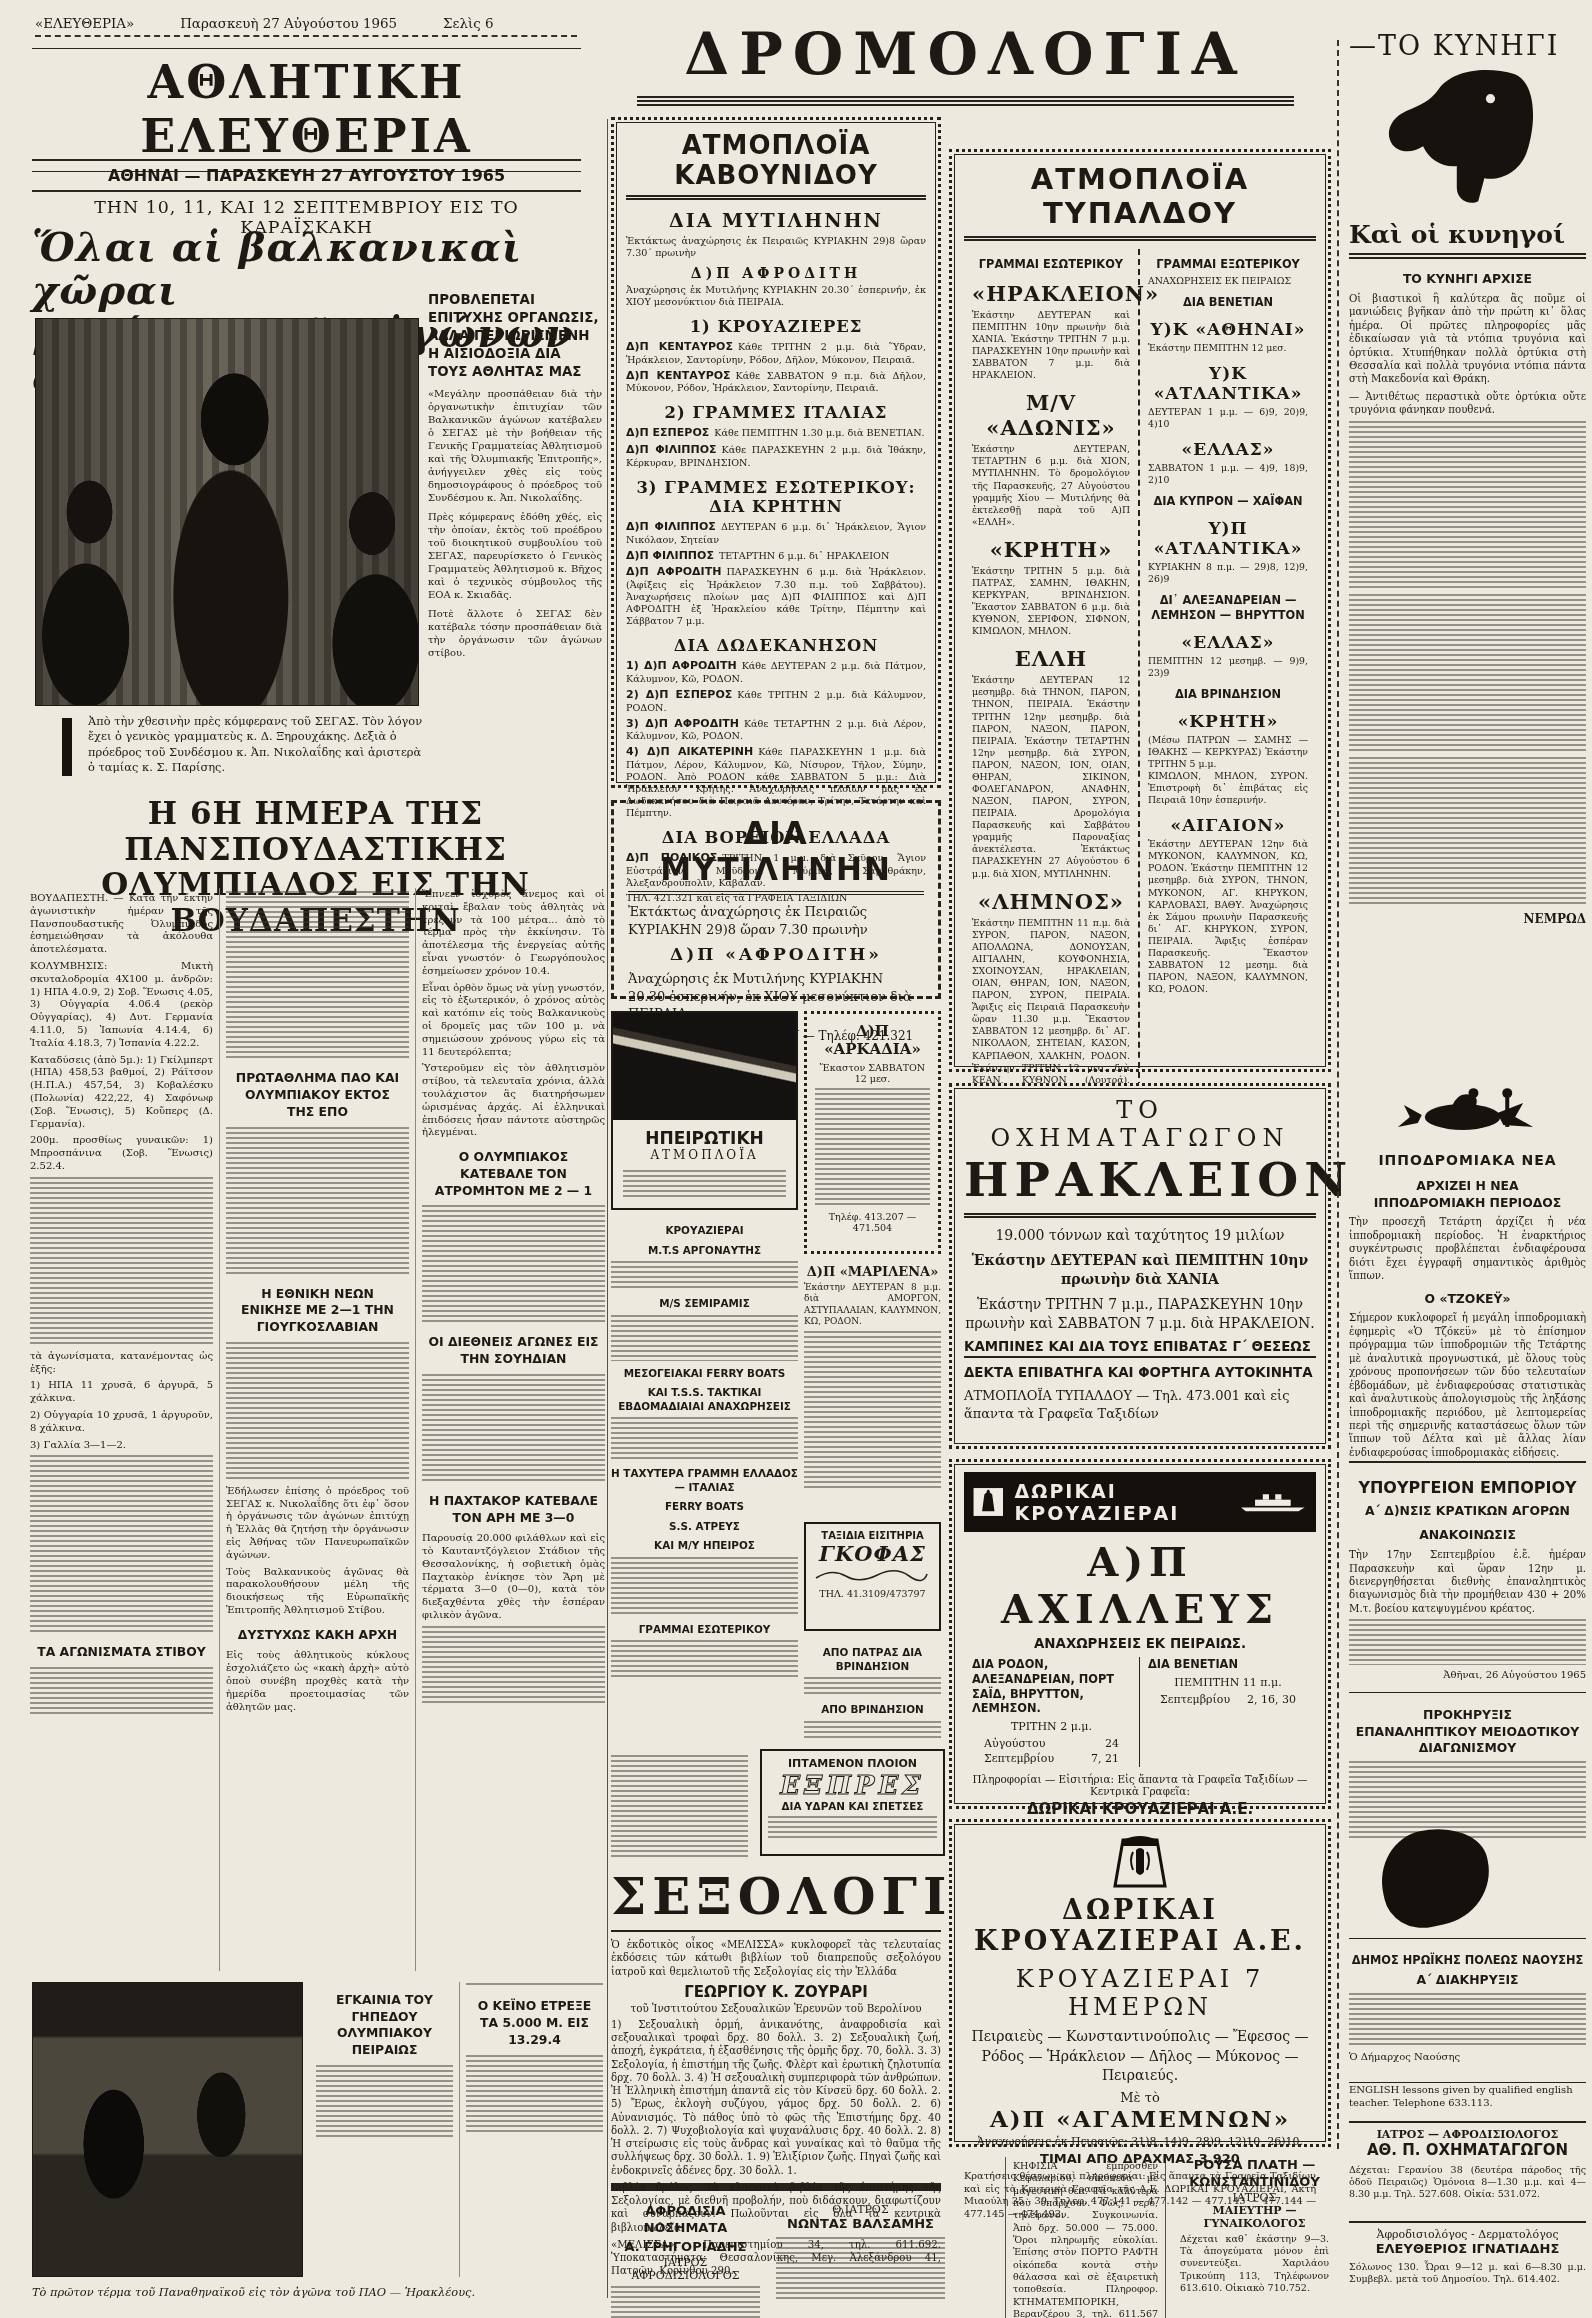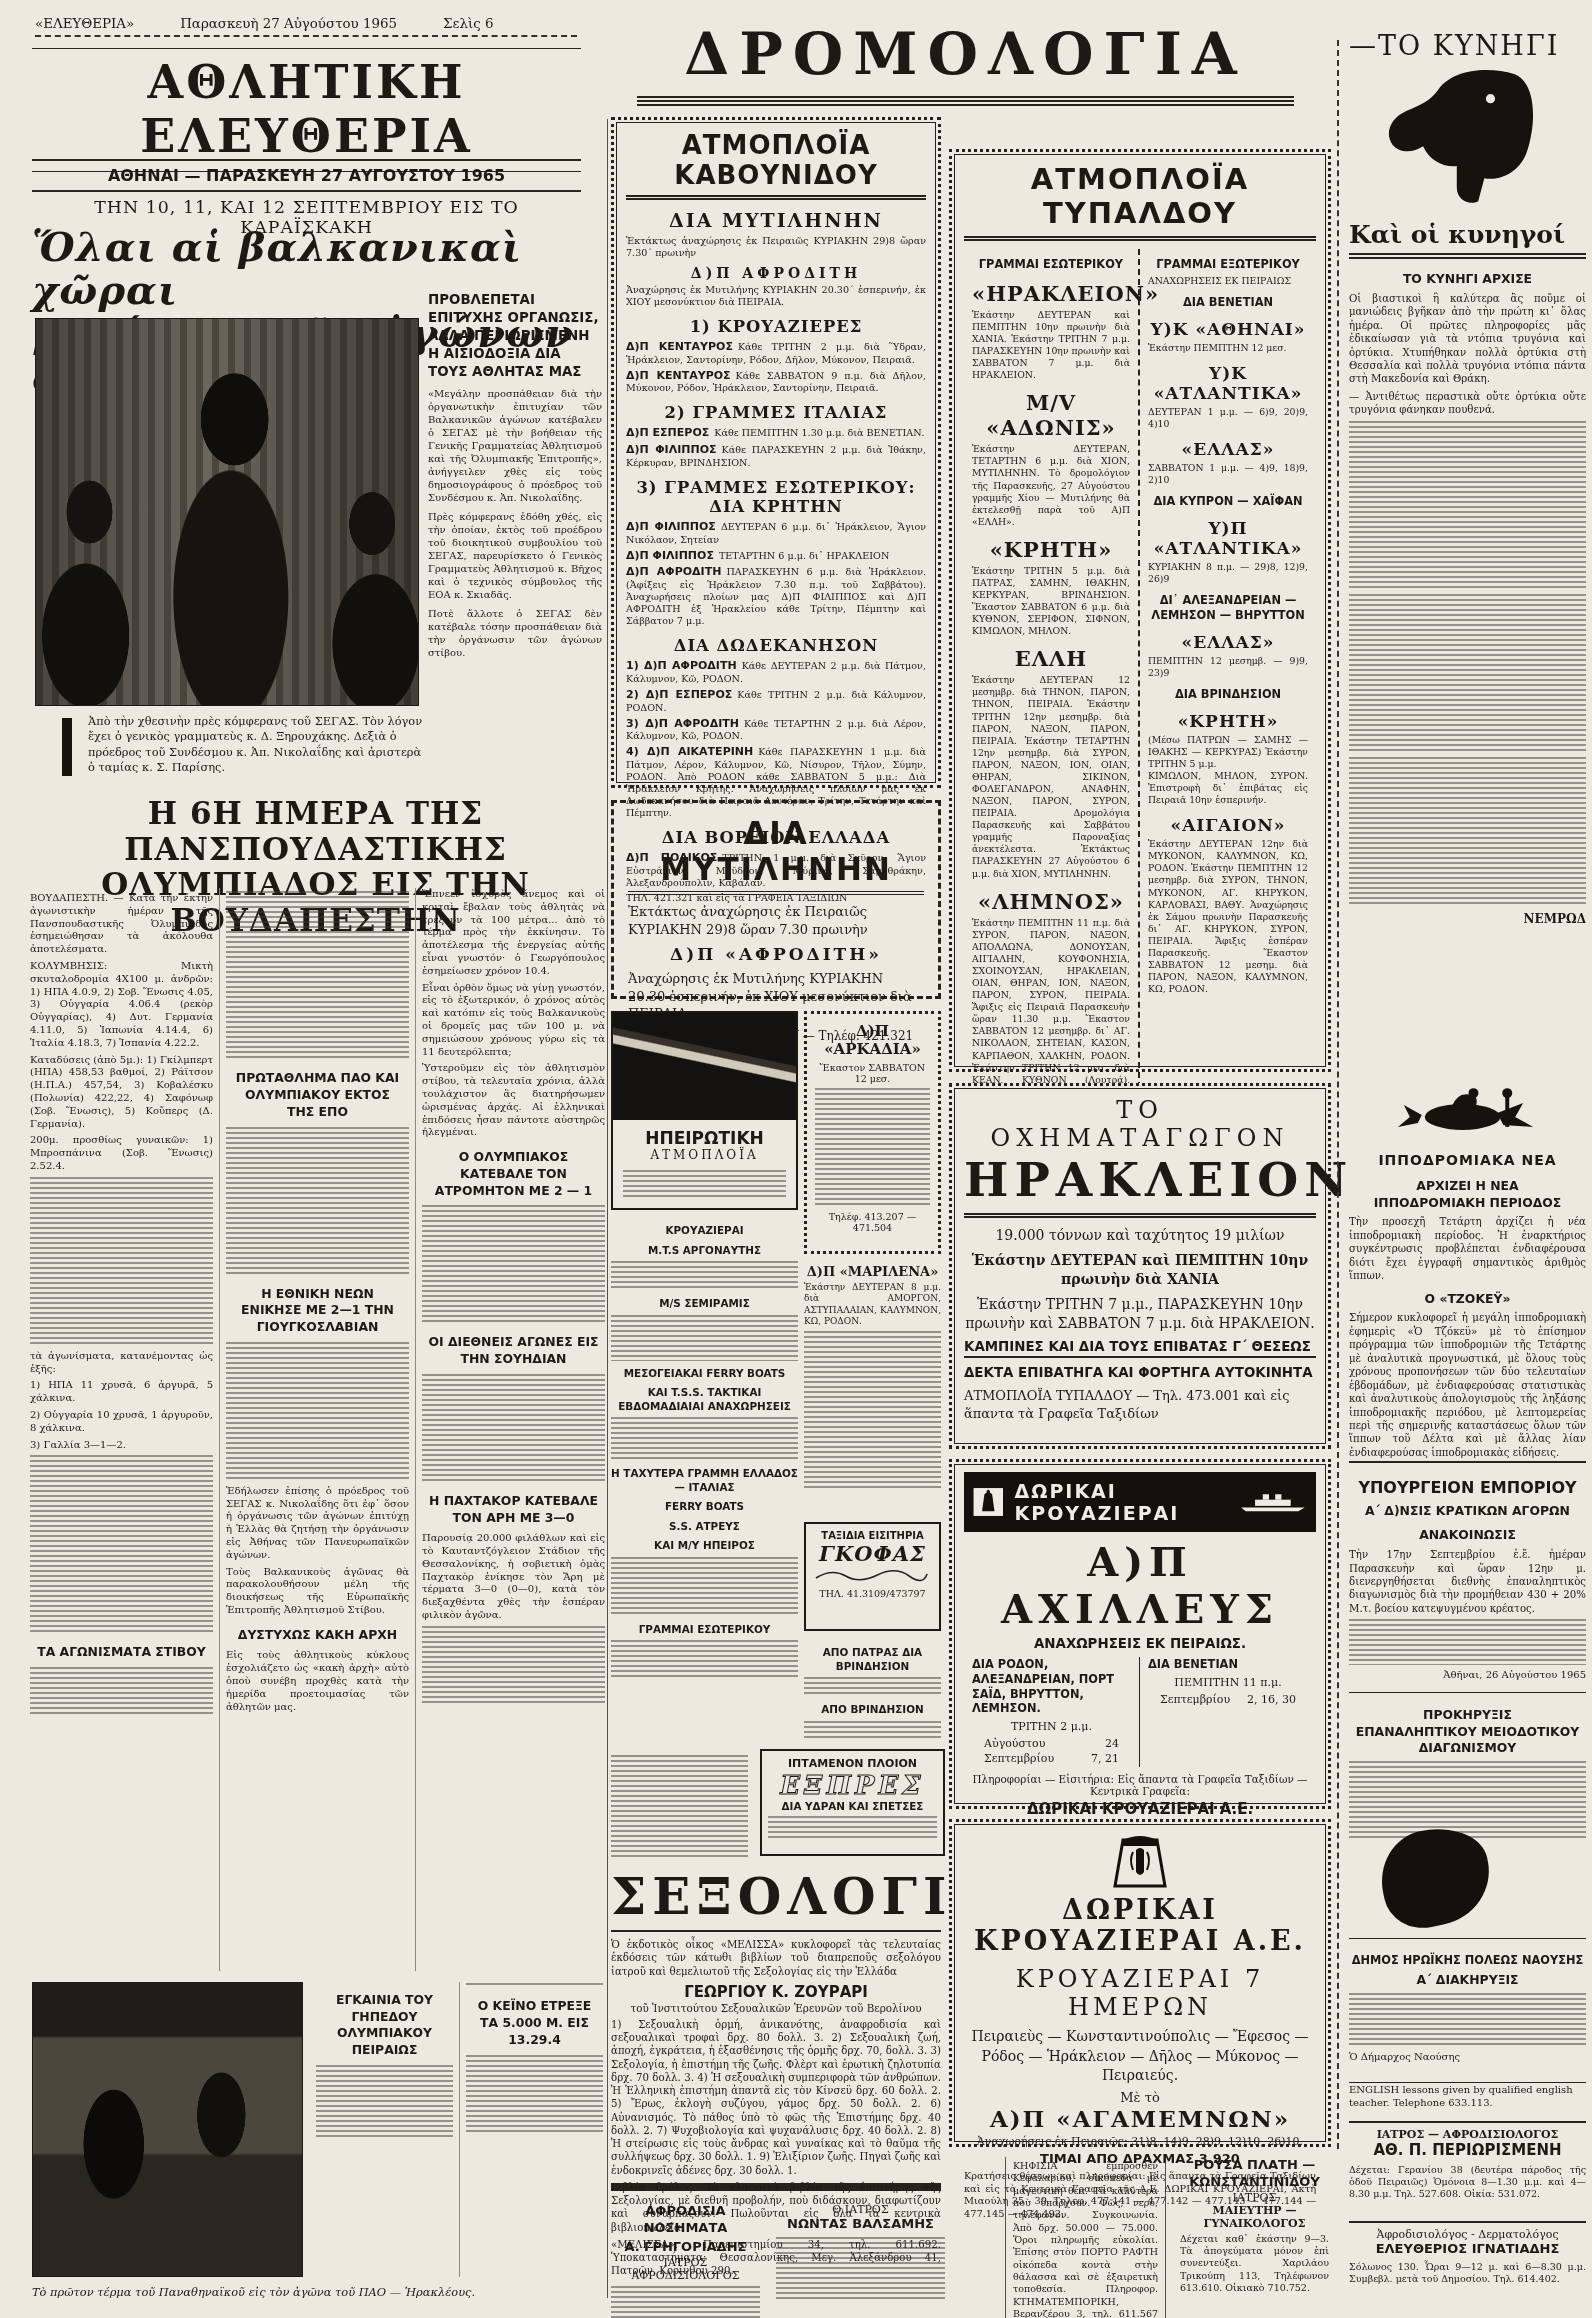--- a/index.html
+++ b/index.html
@@ -899,21 +899,21 @@
     <div class="rc-h" style="font-size:11.4px">ΔΗΜΟΣ ΗΡΩΪΚΗΣ ΠΟΛΕΩΣ ΝΑΟΥΣΗΣ</div>
     <div class="rc-h" style="margin-top:0">Α΄ ΔΙΑΚΗΡΥΞΙΣ</div>
     <div class="sim" style="height:54px"></div>
     <div style="text-align:left;font-size:10px">Ὁ Δήμαρχος Ναούσης</div>
   </div>
 
   <div class="abs" style="left:1349px;top:2082px;width:237px;border-top:1px solid #26231e;font-size:10px;line-height:1.3">ENGLISH lessons given by qualified english teacher. Telephone 633.113.</div>
 
   <div class="abs" style="left:1349px;top:2121px;width:237px;border-top:2px solid #26231e;padding-top:5px">
     <div class="adtitle b">ΙΑΤΡΟΣ — ΑΦΡΟΔΙΣΙΟΛΟΓΟΣ</div>
-    <div class="adname" style="font-size:15px">ΑΘ. Π. ΠΕΡΙΩΡΙΣΜΕΝΗ</div>
+    <div class="adname" style="font-size:15px">ΑΘ. Π. ΟΧΗΜΑΤΑΓΩΓΟΝ</div>
     <div class="adbody">Δέχεται: Γερανίου 38 (δευτέρα πάροδος τῆς ὁδοῦ Πειραιῶς) Ὁμόνοια 8—1.30 μ.μ. καὶ 4—8.30 μ.μ. Τηλ. 527.608. Οἰκία: 531.072.</div>
   </div>
 
   <div class="abs" style="left:1349px;top:2221px;width:237px;border-top:2px solid #26231e;padding-top:5px">
     <div class="adtitle">Ἀφροδισιολόγος - Δερματολόγος</div>
     <div class="adname">ΕΛΕΥΘΕΡΙΟΣ ΙΓΝΑΤΙΑΔΗΣ</div>
     <div class="adbody">Σόλωνος 130. Ὧραι 9—12 μ. καὶ 6—8.30 μ.μ. Συμβεβλ. μετὰ τοῦ Δημοσίου. Τηλ. 614.402.</div>
   </div>
 
 </div>

